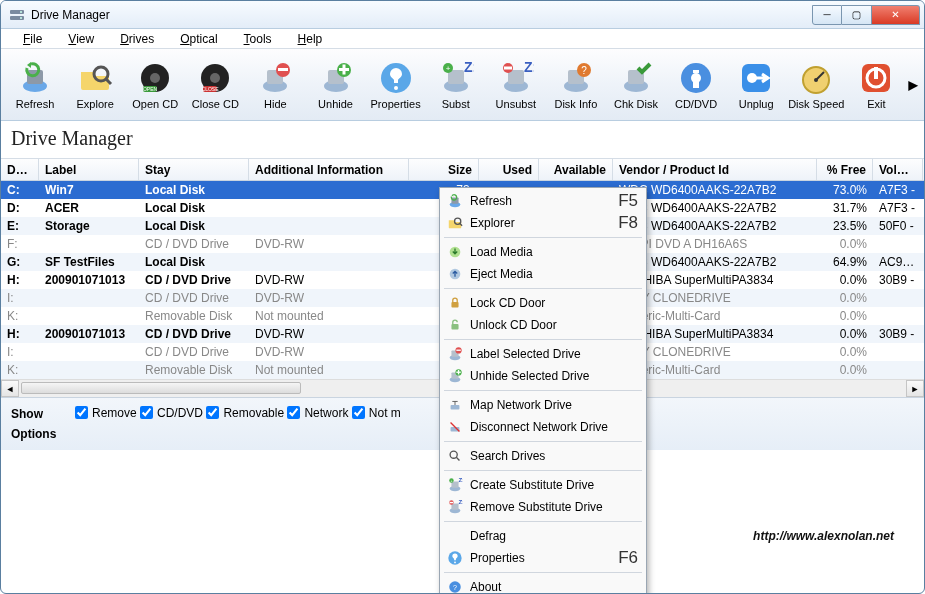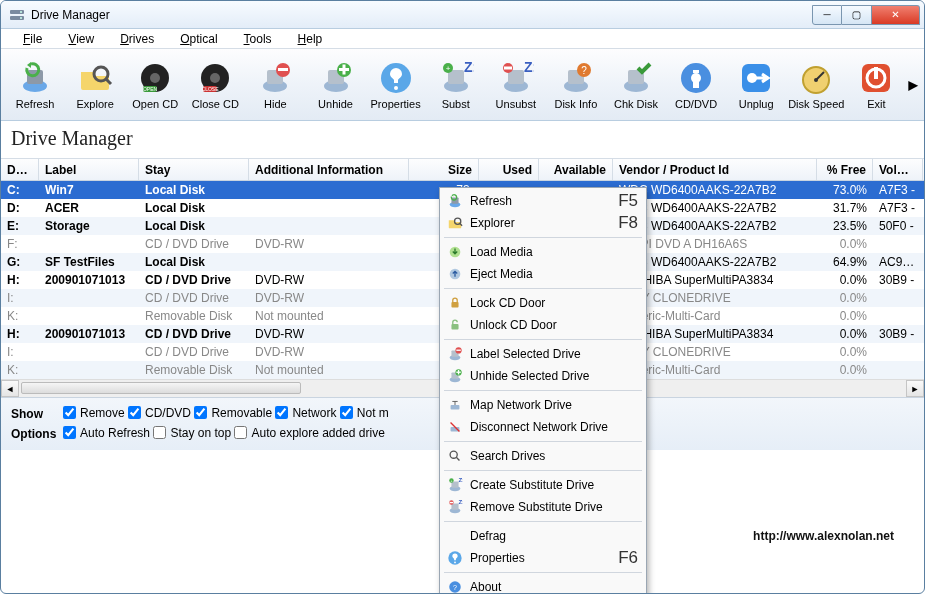--- a/index.html
+++ b/index.html
@@ -104,25 +104,25 @@
   }
   .sb-btn { width:18px; background:linear-gradient(#fafafa,#e5e5e5); border:1px solid #c5c5c5; display:flex;align-items:center;justify-content:center;font-size:9px;}
   .sb-track { flex:1; background:#efefef; position:relative; }
   .sb-thumb { position:absolute; left:2px; top:2px; height:12px; width:280px; background:linear-gradient(#f5f5f5,#dcdcdc); border:1px solid #bbb; border-radius:2px;}
   
   .bottom {
     background: linear-gradient(#f2f6fb,#e6eef7);
     border-top:1px solid #c9d4e0;
     padding:6px 10px; font-size:12px;
   }
-  .brow { display:flex; align-items:center; height:20px; }
+  .brow { display:flex; align-items:center; gap:12px; height:20px; }
   .brow .lbl { width:52px; font-weight:bold; }
   .cb { display:inline-flex; align-items:center; gap:4px; }
   .cb input { margin:0; }
-  .footer-link { position:absolute; right:30px; bottom:50px; font-weight:bold; color:#111; }
+  .footer-link { position:absolute; right:30px; bottom:50px; font-style:italic; font-weight:bold; color:#111; }
   
   .context-menu {
     position:absolute;
     left:438px; top:186px;
     width:208px;
     background:#f9f9f9;
     border:1px solid #9aa6b3;
     box-shadow:2px 3px 6px rgba(0,0,0,.3);
     padding:2px;
     z-index:100;
@@ -509,30 +509,20 @@
           </label>   <label class="cb">
             <input type="checkbox" checked="" style="">
             <span>Network</span>
           </label>   <label class="cb">
             <input type="checkbox" checked="" style="">
             <span>Not m</span>
           </label>   </span>
     </div>
     <div class="brow">
       <span class="lbl">Options</span>
-      <span id="options-items"><label class="cb">
-            <input type="checkbox" checked="" style="">
-            <span>Auto Refresh</span>
-          </label>   <label class="cb">
-            <input type="checkbox" style="">
-            <span>Stay on top</span>
-          </label>   <label class="cb">
-            <input type="checkbox" style="">
-            <span>Auto explore added drive</span>
-          </label>   </span>
     </div>
   </div>
 
   <div class="footer-link">http://www.alexnolan.net</div>
 
   <div class="context-menu" id="cmenu">
       <div class="cm-item">
         <span class="cm-ico">
           <svg width="16" height="16" viewBox="0 0 36 36">
             <ellipse cx="18" cy="26" rx="12" ry="6" fill="#6aa8e8"></ellipse>

